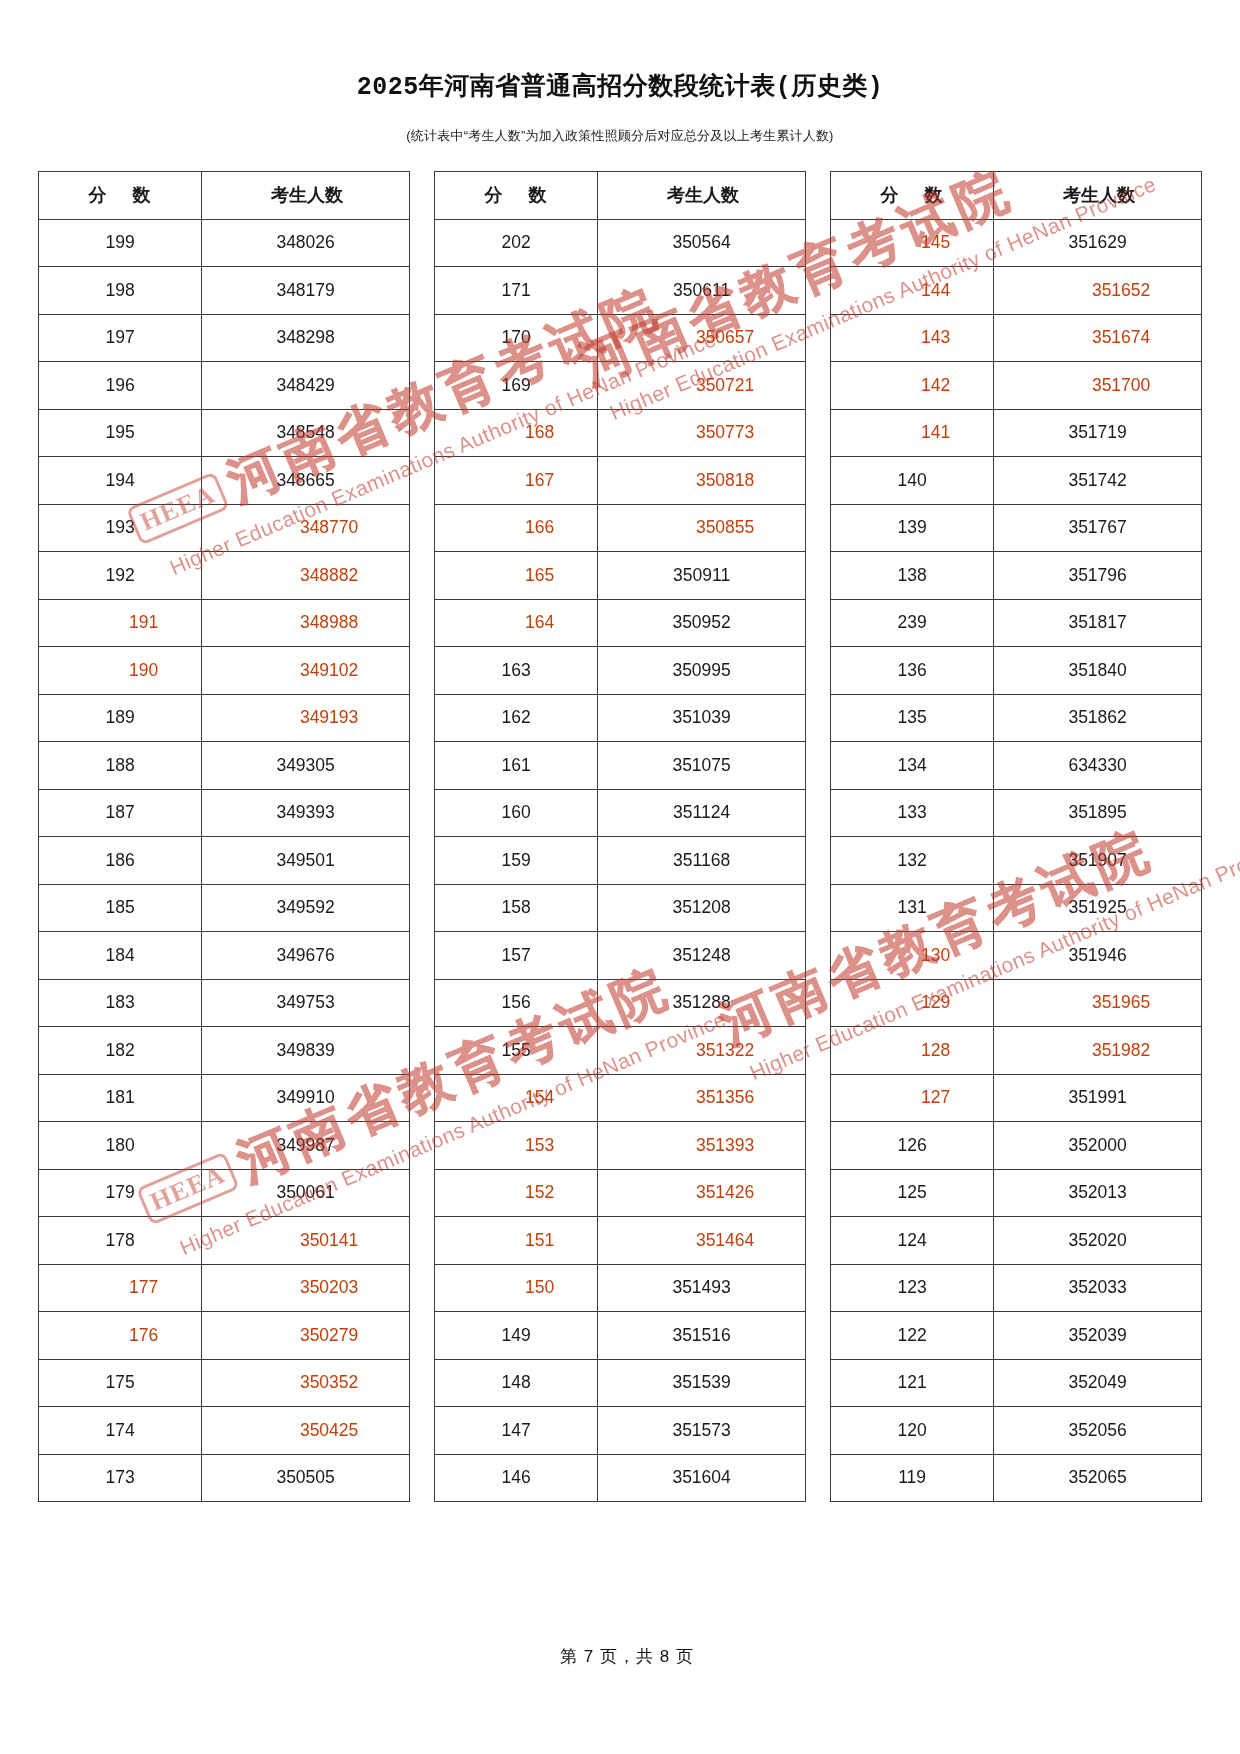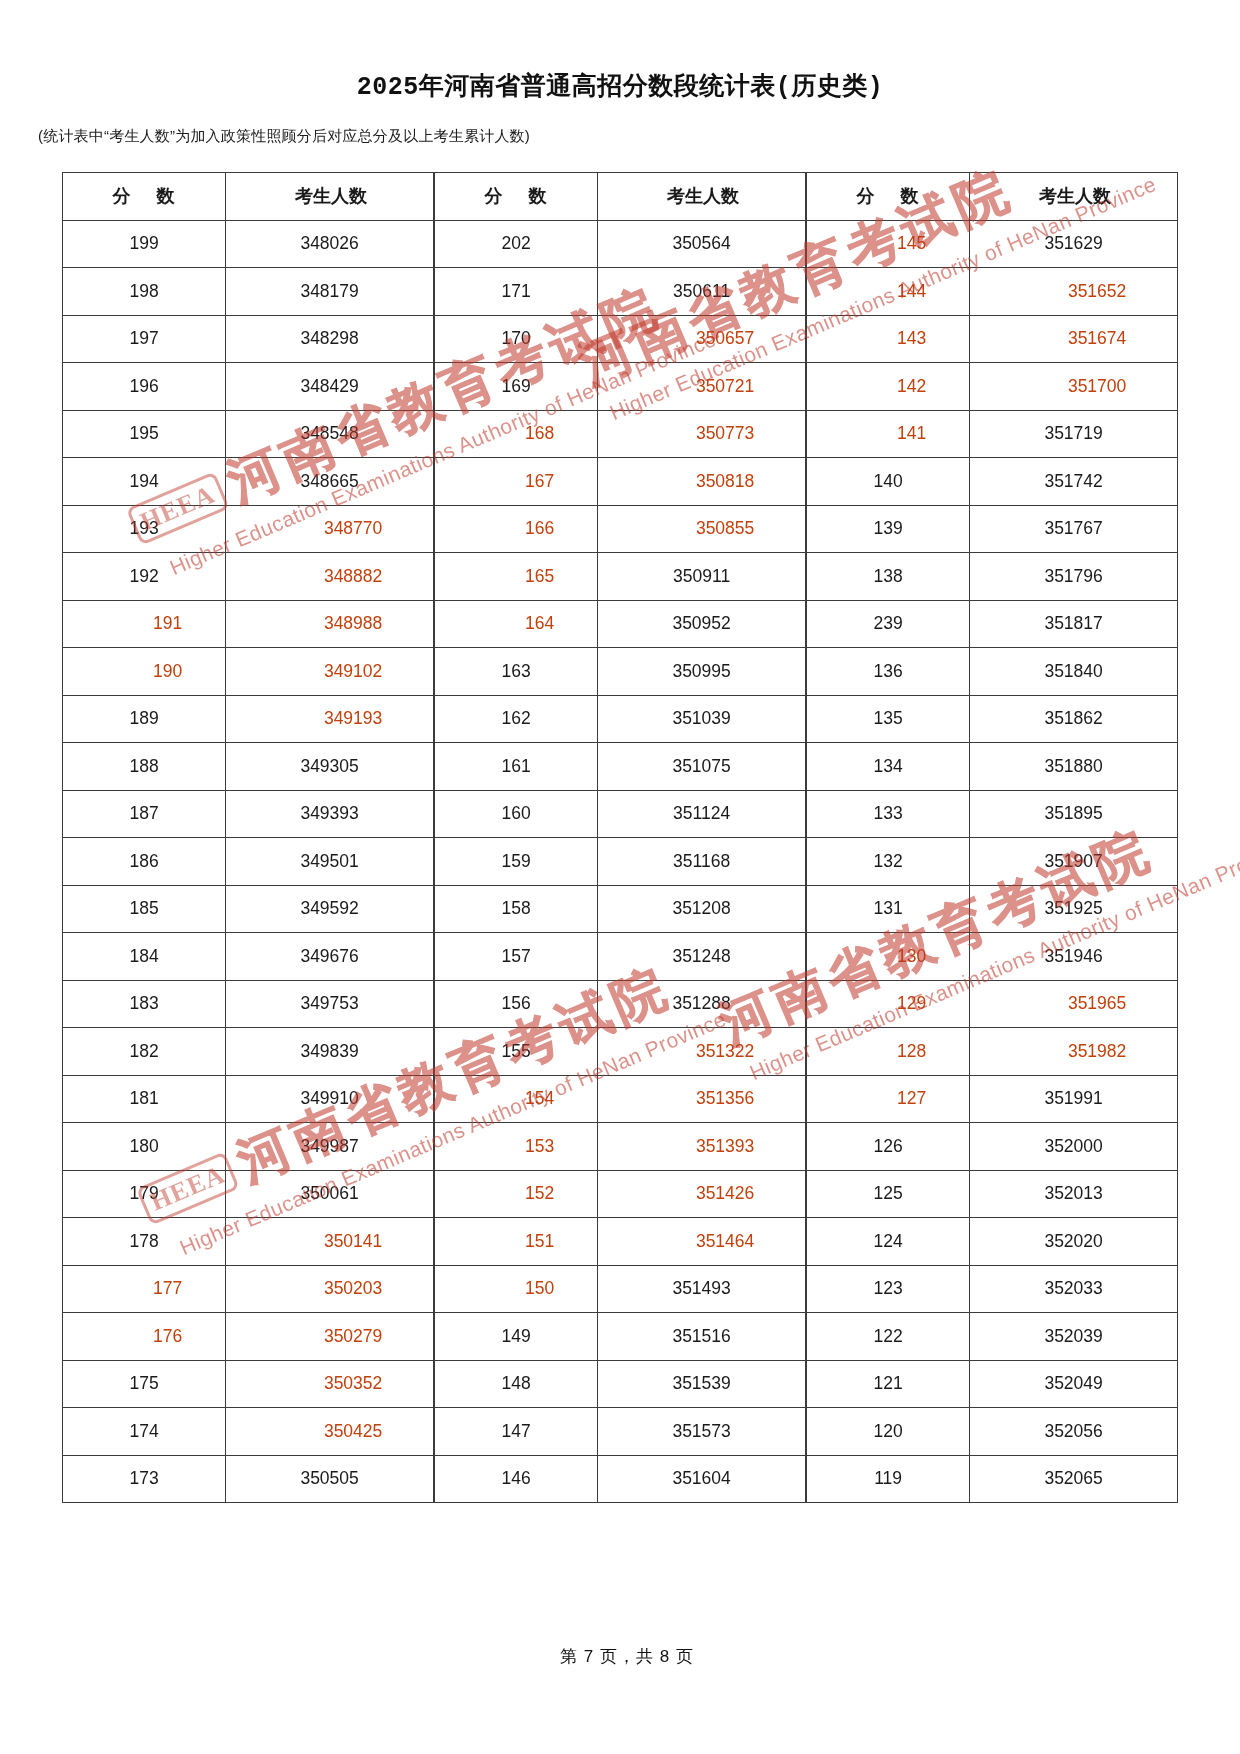--- a/index.html
+++ b/index.html
@@ -26,30 +26,30 @@
     text-align: center;
     font-size: 25px;
     font-weight: bold;
     letter-spacing: 0.5px;
     color: #111;
     margin: 0;
     padding-top: 14px;
     font-family: Liberation Mono, monospace;
   }
   .doc-subtitle {
-    text-align: left;
-    font-size: 15px;
+    text-align: center;
+    font-size: 13px;
     color: #1a1a1a;
     margin: 0;
     padding-top: 25px;
     letter-spacing: 0.2px;
   }
   .tables-row {
     display: flex;
-    justify-content: center;
+    justify-content: space-between;
     margin-top: 26px;
     position: relative;
     z-index: 2;
   }
   table.score-table {
     border-collapse: collapse;
     width: 372px;
     table-layout: fixed;
   }
   table.score-table th,
@@ -456,21 +456,21 @@
           <tr>
             <td class="c-score">136</td>
             <td class="c-count">351840</td>
           </tr>
           <tr>
             <td class="c-score">135</td>
             <td class="c-count">351862</td>
           </tr>
           <tr>
             <td class="c-score">134</td>
-            <td class="c-count">351880</td>
+            <td class="c-count">634330</td>
           </tr>
           <tr>
             <td class="c-score">133</td>
             <td class="c-count">351895</td>
           </tr>
           <tr>
             <td class="c-score">132</td>
             <td class="c-count">351907</td>
           </tr>
           <tr>

